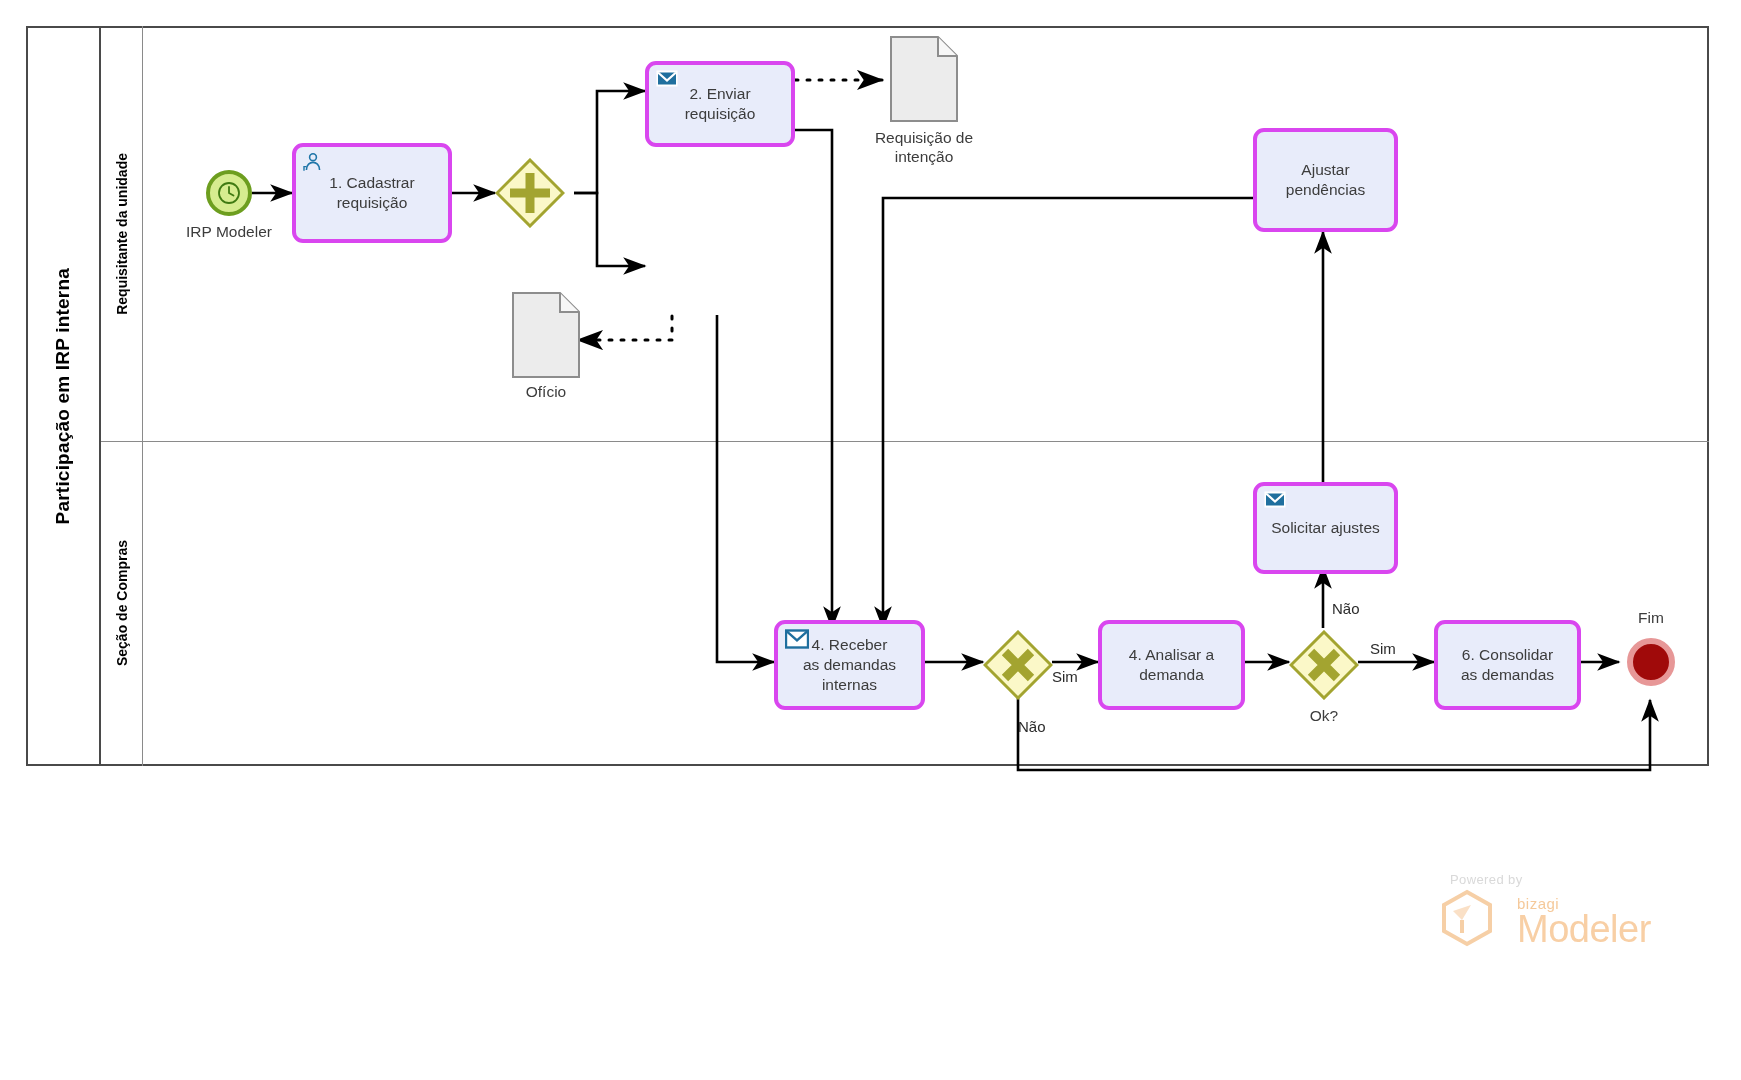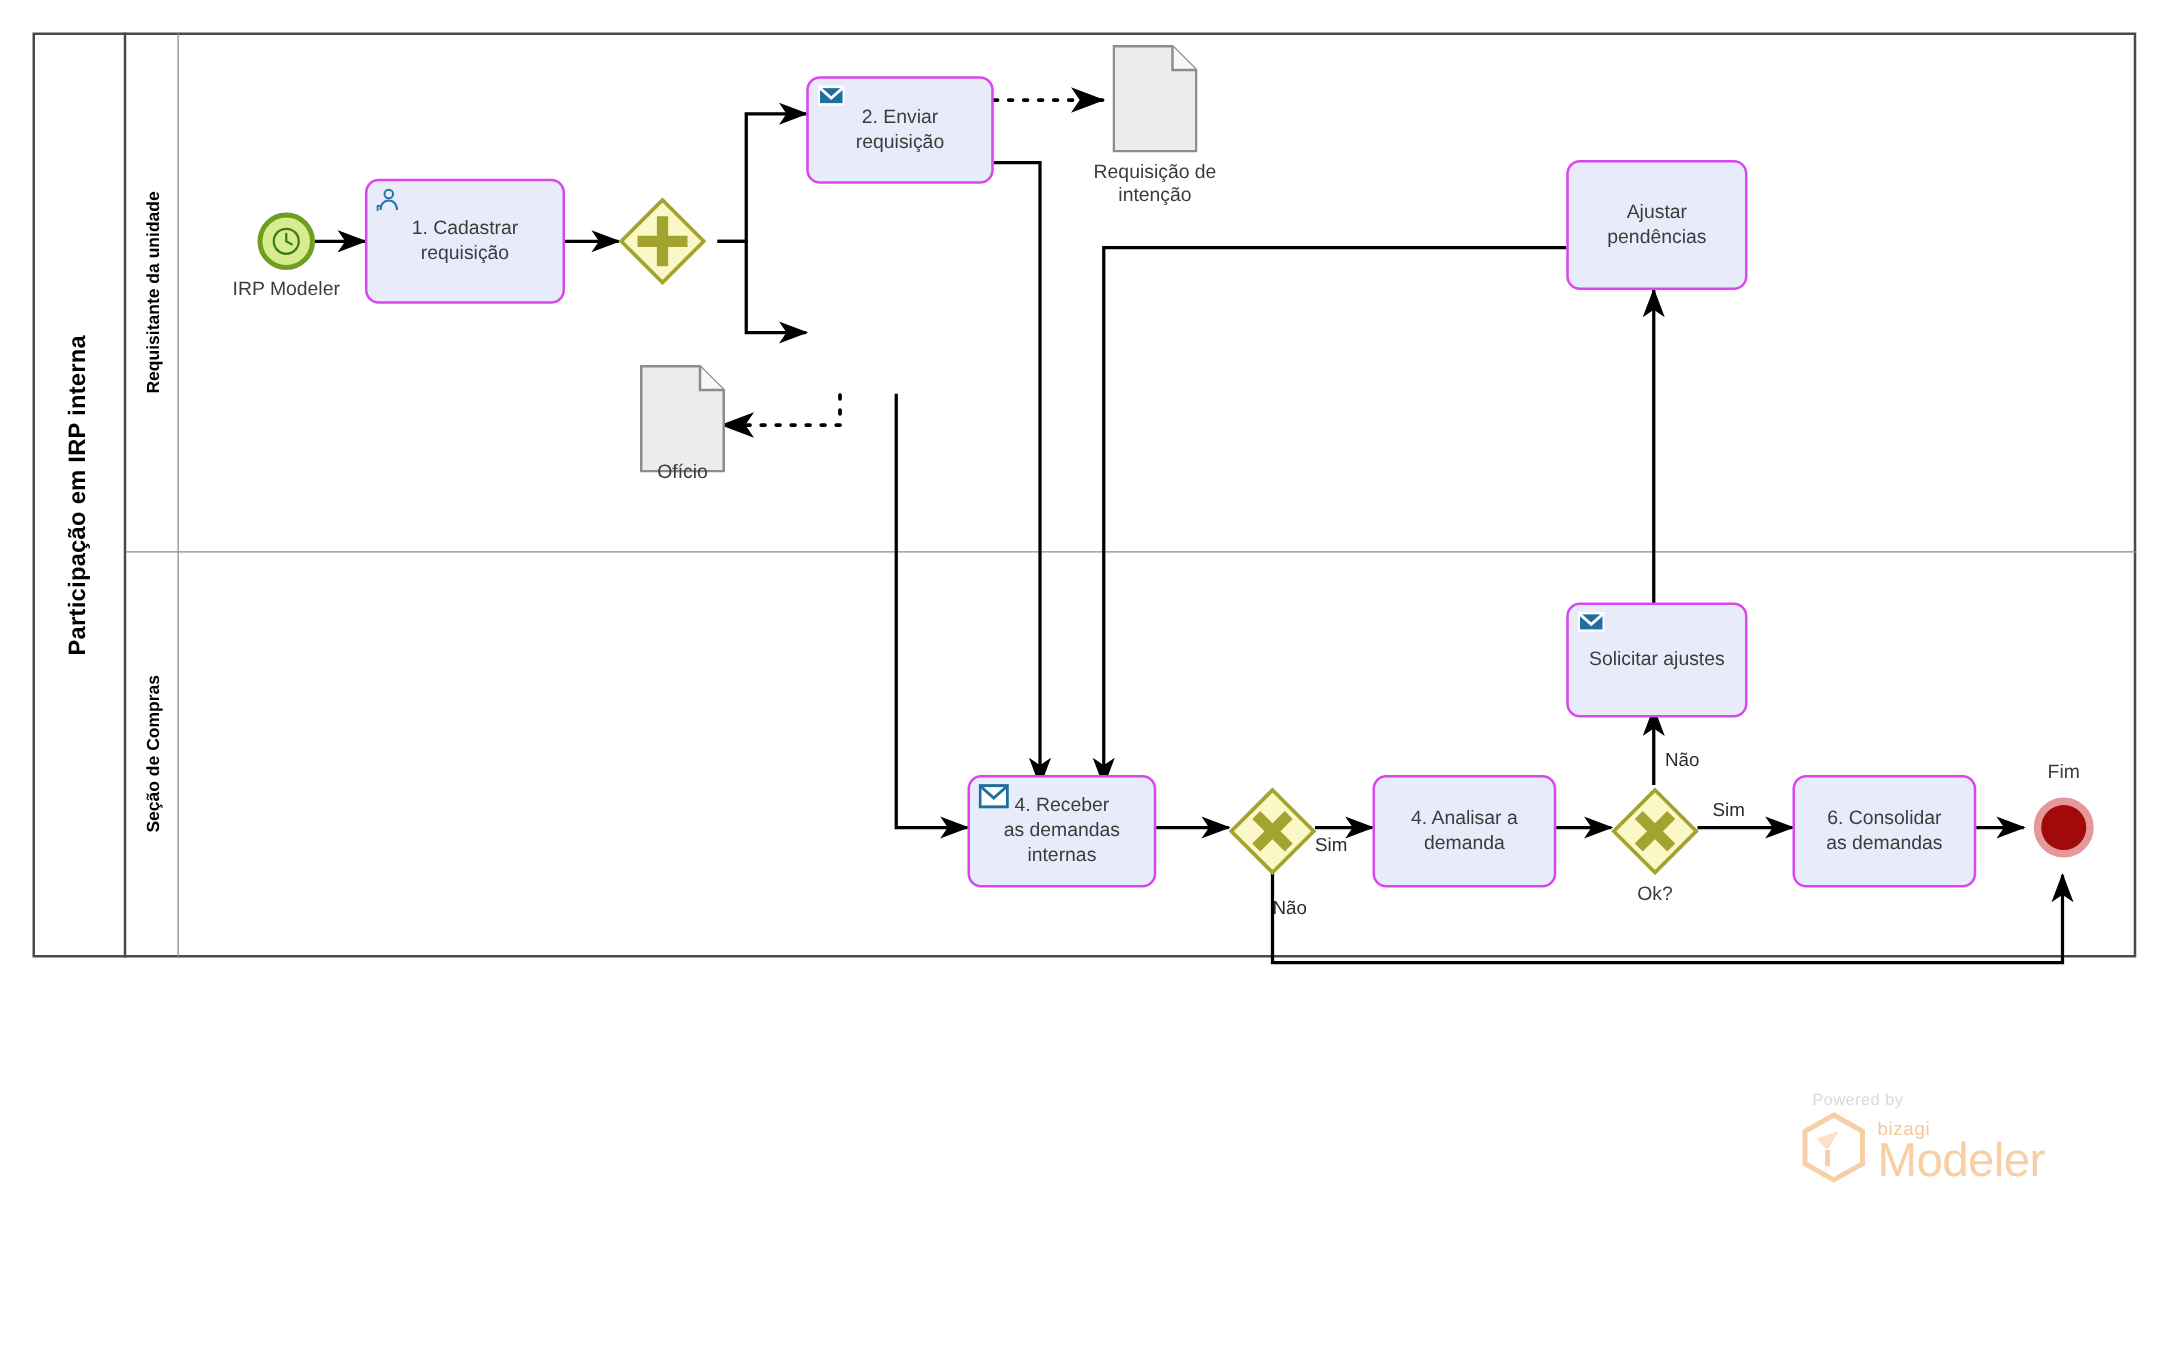--- a/index.html
+++ b/index.html
@@ -66,21 +66,21 @@
   .lane-divider {
     position: absolute;
     border-top: 1px solid #8a8a8a;
   }
 
   
   .task {
     position: absolute;
     box-sizing: border-box;
     background: #e8ecfa;
-    border: 2px solid #d946ef;
+    border: 4px solid #d946ef;
     border-radius: 11px;
     display: flex;
     align-items: center;
     justify-content: center;
     text-align: center;
     color: #3c3c3c;
     font-size: 15.5px;
     line-height: 1.28;
     padding: 4px 7px;
   }
@@ -149,21 +149,21 @@
   }
   .bizagi-powered {
     font-size: 13px;
     color: #d9d9d9;
     letter-spacing: .4px;
     margin-left: 10px;
   }
   .bizagi-row {
     display: flex;
     align-items: flex-end;
-    gap: 8px;
+    gap: 23px;
     margin-top: 2px;
   }
   .bizagi-word {
     font-size: 15px;
     color: #f5c99a;
     letter-spacing: .5px;
     line-height: 1;
   }
   .bizagi-modeler {
     font-size: 38px;
@@ -290,21 +290,21 @@
   </div>
   <div class="lbl" style="left:854px; top:128px; width:140px;">Requisição de
 intenção</div>
 
   <div class="data-object" style="left:512px; top:292px; width:68px; height:86px;">
     <svg width="68" height="86" viewBox="0 0 68 86">
       <path d="M1,1 L48,1 L67,20 L67,85 L1,85 Z" fill="#ececec" stroke="#8d8d8d" stroke-width="2"></path>
       <path d="M48,1 L48,20 L67,20" fill="#f7f7f7" stroke="#8d8d8d" stroke-width="2"></path>
     </svg>
   </div>
-  <div class="lbl" style="left:486px; top:368px; width:120px;">Ofício</div>
+  <div class="lbl" style="left:486px; top:382px; width:120px;">Ofício</div>
 
   <div class="task" style="left:1253px; top:128px; width:145px; height:104px;">
     <span class="task-label">Ajustar
 pendências</span>
   </div>
 
   <div class="task" style="left:774px; top:620px; width:151px; height:90px;">
     <span class="task-icon">
       <svg width="24" height="20" viewBox="0 0 24 20">
         <rect x="1" y="1.5" width="22" height="17" fill="#ffffff" stroke="#1f6f9e" stroke-width="2.4"></rect>

